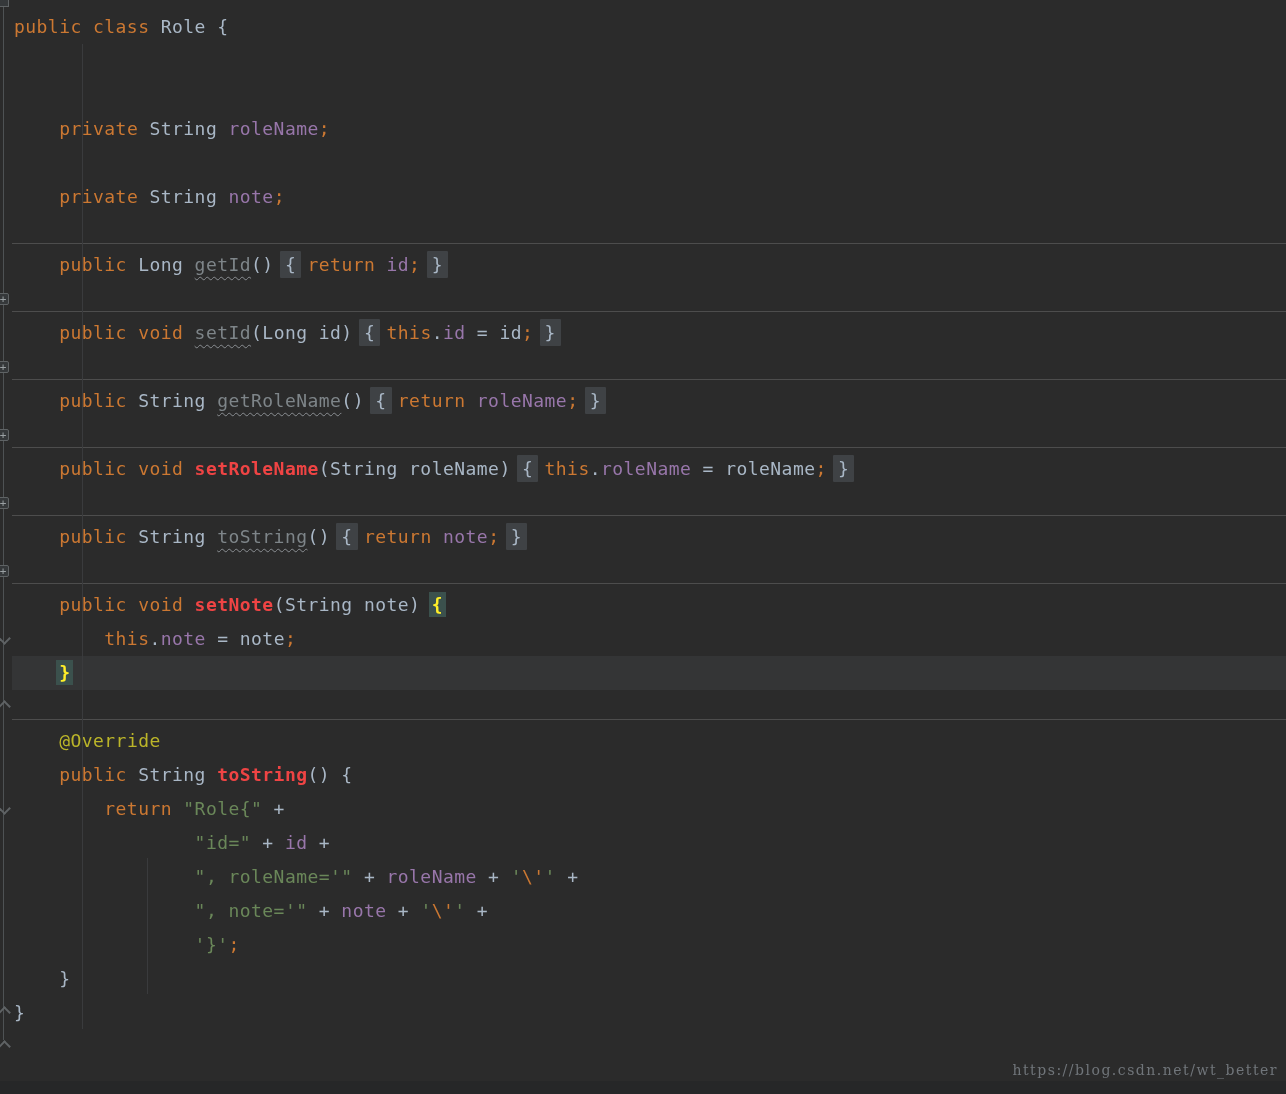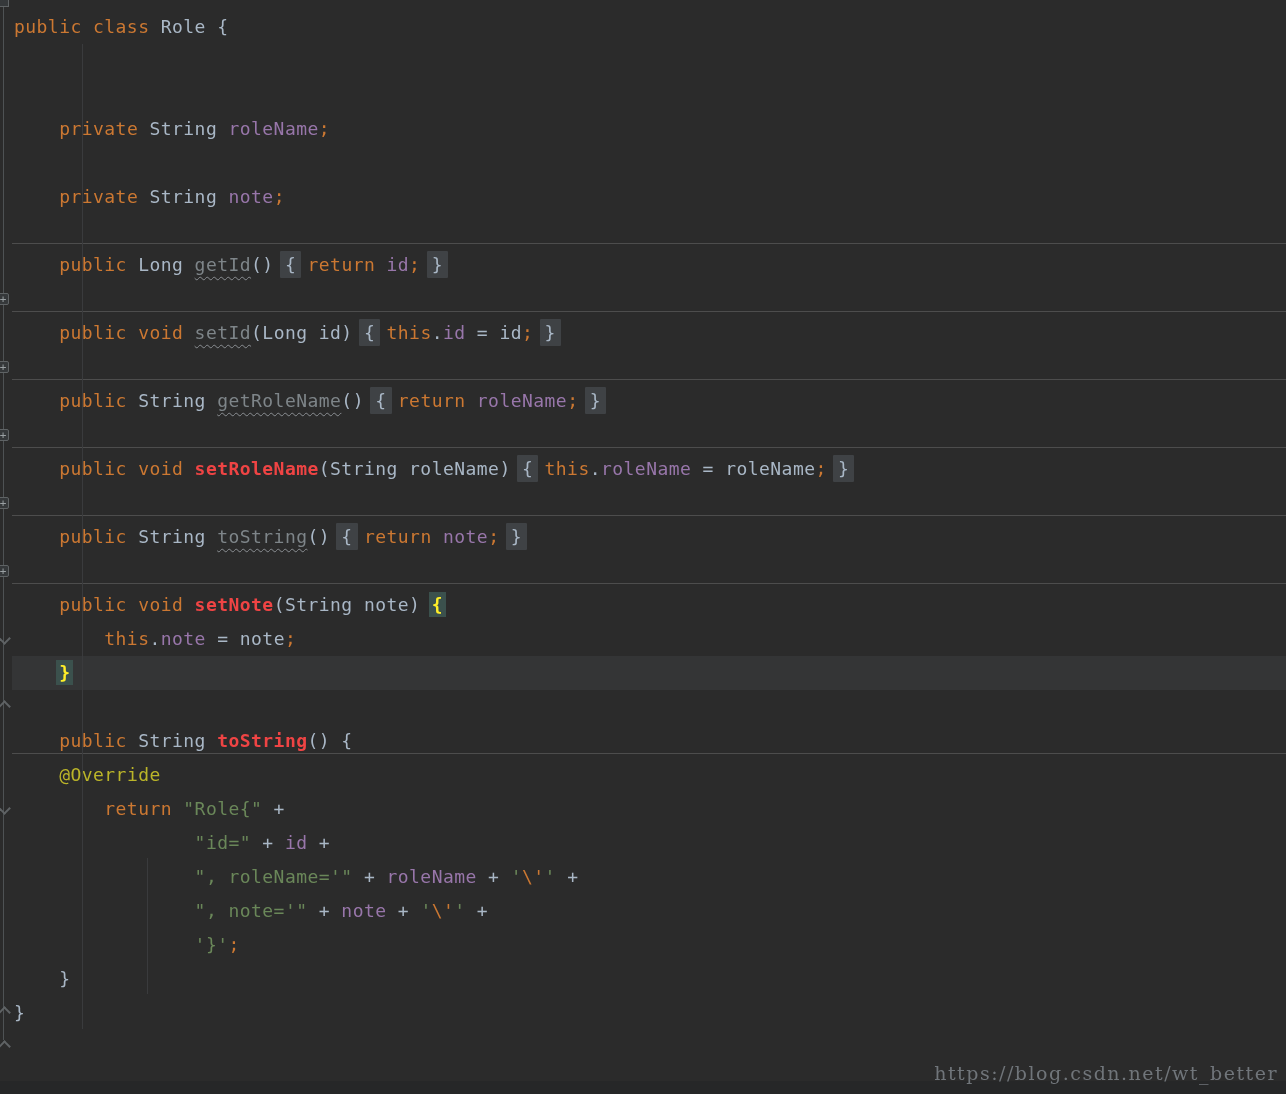--- a/index.html
+++ b/index.html
@@ -30,21 +30,21 @@
      text-decoration-color:#8a8e92;text-decoration-thickness:1px;text-underline-offset:5px;margin-top:6px;}
   .s{color:#6A8759;}
   .a{color:#BBB529;}
   .c{color:#629755;}
   .esc{color:#CC7832;}
   .fold{color:#A9B7C6;background:#3F4245;padding:3px 5px;margin:0 -5px;border-radius:1px;}
   .brace{color:#FFEF28;font-weight:bold;background:#3B514D;padding:2px 3px;margin:0 -3px;}
   .indent-guide{position:absolute;width:1px;background:#3a3b3d;z-index:1;}
   .top-comment{position:absolute;left:33px;top:-27px;font-size:26px;letter-spacing:0.45px;z-index:2;}
   .watermark{position:absolute;top:1062px;right:8px;font-family:"DejaVu Serif",serif;
-             font-size:19px;letter-spacing:1.5px;color:#70757a;z-index:4;}
+             font-size:14px;letter-spacing:1.5px;color:#70757a;z-index:4;}
   .bottom-strip{position:absolute;left:0;right:0;bottom:0;height:13px;background:#262728;z-index:1;}
 </style>
 </head>
 <body>
 
 <div class="stage">
 
   <div class="gutter">
     <div class="fold-line"></div>
     <div class="top-partial-box"></div>
@@ -78,22 +78,22 @@
       <div class="row"><i class="sep"></i><span class="t">    </span><span class="k">public </span><span class="t">String </span><span class="u">getRoleName</span><span class="t">() </span><span class="fold">{</span><span class="t"> </span><span class="k">return </span><span class="f">roleName</span><span class="k">;</span><span class="t"> </span><span class="fold">}</span></div>
       <div class="row">&nbsp;</div>
       <div class="row"><i class="sep"></i><span class="t">    </span><span class="k">public void </span><span class="m">setRoleName</span><span class="t">(</span><span class="t">String </span><span class="t">roleName</span><span class="t">) </span><span class="fold">{</span><span class="t"> </span><span class="k">this</span><span class="t">.</span><span class="f">roleName</span><span class="t"> = </span><span class="t">roleName</span><span class="k">;</span><span class="t"> </span><span class="fold">}</span></div>
       <div class="row">&nbsp;</div>
       <div class="row"><i class="sep"></i><span class="t">    </span><span class="k">public </span><span class="t">String </span><span class="u">toString</span><span class="t">() </span><span class="fold">{</span><span class="t"> </span><span class="k">return </span><span class="f">note</span><span class="k">;</span><span class="t"> </span><span class="fold">}</span></div>
       <div class="row">&nbsp;</div>
       <div class="row"><i class="sep"></i><span class="t">    </span><span class="k">public void </span><span class="m">setNote</span><span class="t">(</span><span class="t">String </span><span class="t">note</span><span class="t">) </span><span class="brace">{</span></div>
       <div class="row"><span class="t">        </span><span class="k">this</span><span class="t">.</span><span class="f">note</span><span class="t"> = </span><span class="t">note</span><span class="k">;</span></div>
       <div class="row caret-row"><span class="t">    </span><span class="brace">}</span></div>
       <div class="row">&nbsp;</div>
+      <div class="row"><i class="sep"></i><span class="t">    </span><span class="a">@Override</span></div>
       <div class="row"><span class="t">    </span><span class="k">public </span><span class="t">String </span><span class="m">toString</span><span class="t">() </span><span class="t">{</span></div>
-      <div class="row"><i class="sep"></i><span class="t">    </span><span class="a">@Override</span></div>
       <div class="row"><span class="t">        </span><span class="k">return </span><span class="s">"Role{"</span><span class="t"> +</span></div>
       <div class="row"><span class="t">                </span><span class="s">"id="</span><span class="t"> + </span><span class="f">id</span><span class="t"> +</span></div>
       <div class="row"><span class="t">                </span><span class="s">", roleName='"</span><span class="t"> + </span><span class="f">roleName</span><span class="t"> + </span><span class="s">'</span><span class="esc">\'</span><span class="s">'</span><span class="t"> +</span></div>
       <div class="row"><span class="t">                </span><span class="s">", note='"</span><span class="t"> + </span><span class="f">note</span><span class="t"> + </span><span class="s">'</span><span class="esc">\'</span><span class="s">'</span><span class="t"> +</span></div>
       <div class="row"><span class="t">                </span><span class="s">'}'</span><span class="k">;</span></div>
       <div class="row"><span class="t">    </span><span class="t">}</span></div>
       <div class="row"><span class="t">}</span></div>
       <div class="row">&nbsp;</div>
       <div class="indent-guide" style="left: 70px; top: 44px; height: 985px;"></div>
       <div class="indent-guide" style="left: 135px; top: 858px; height: 136px;"></div>

